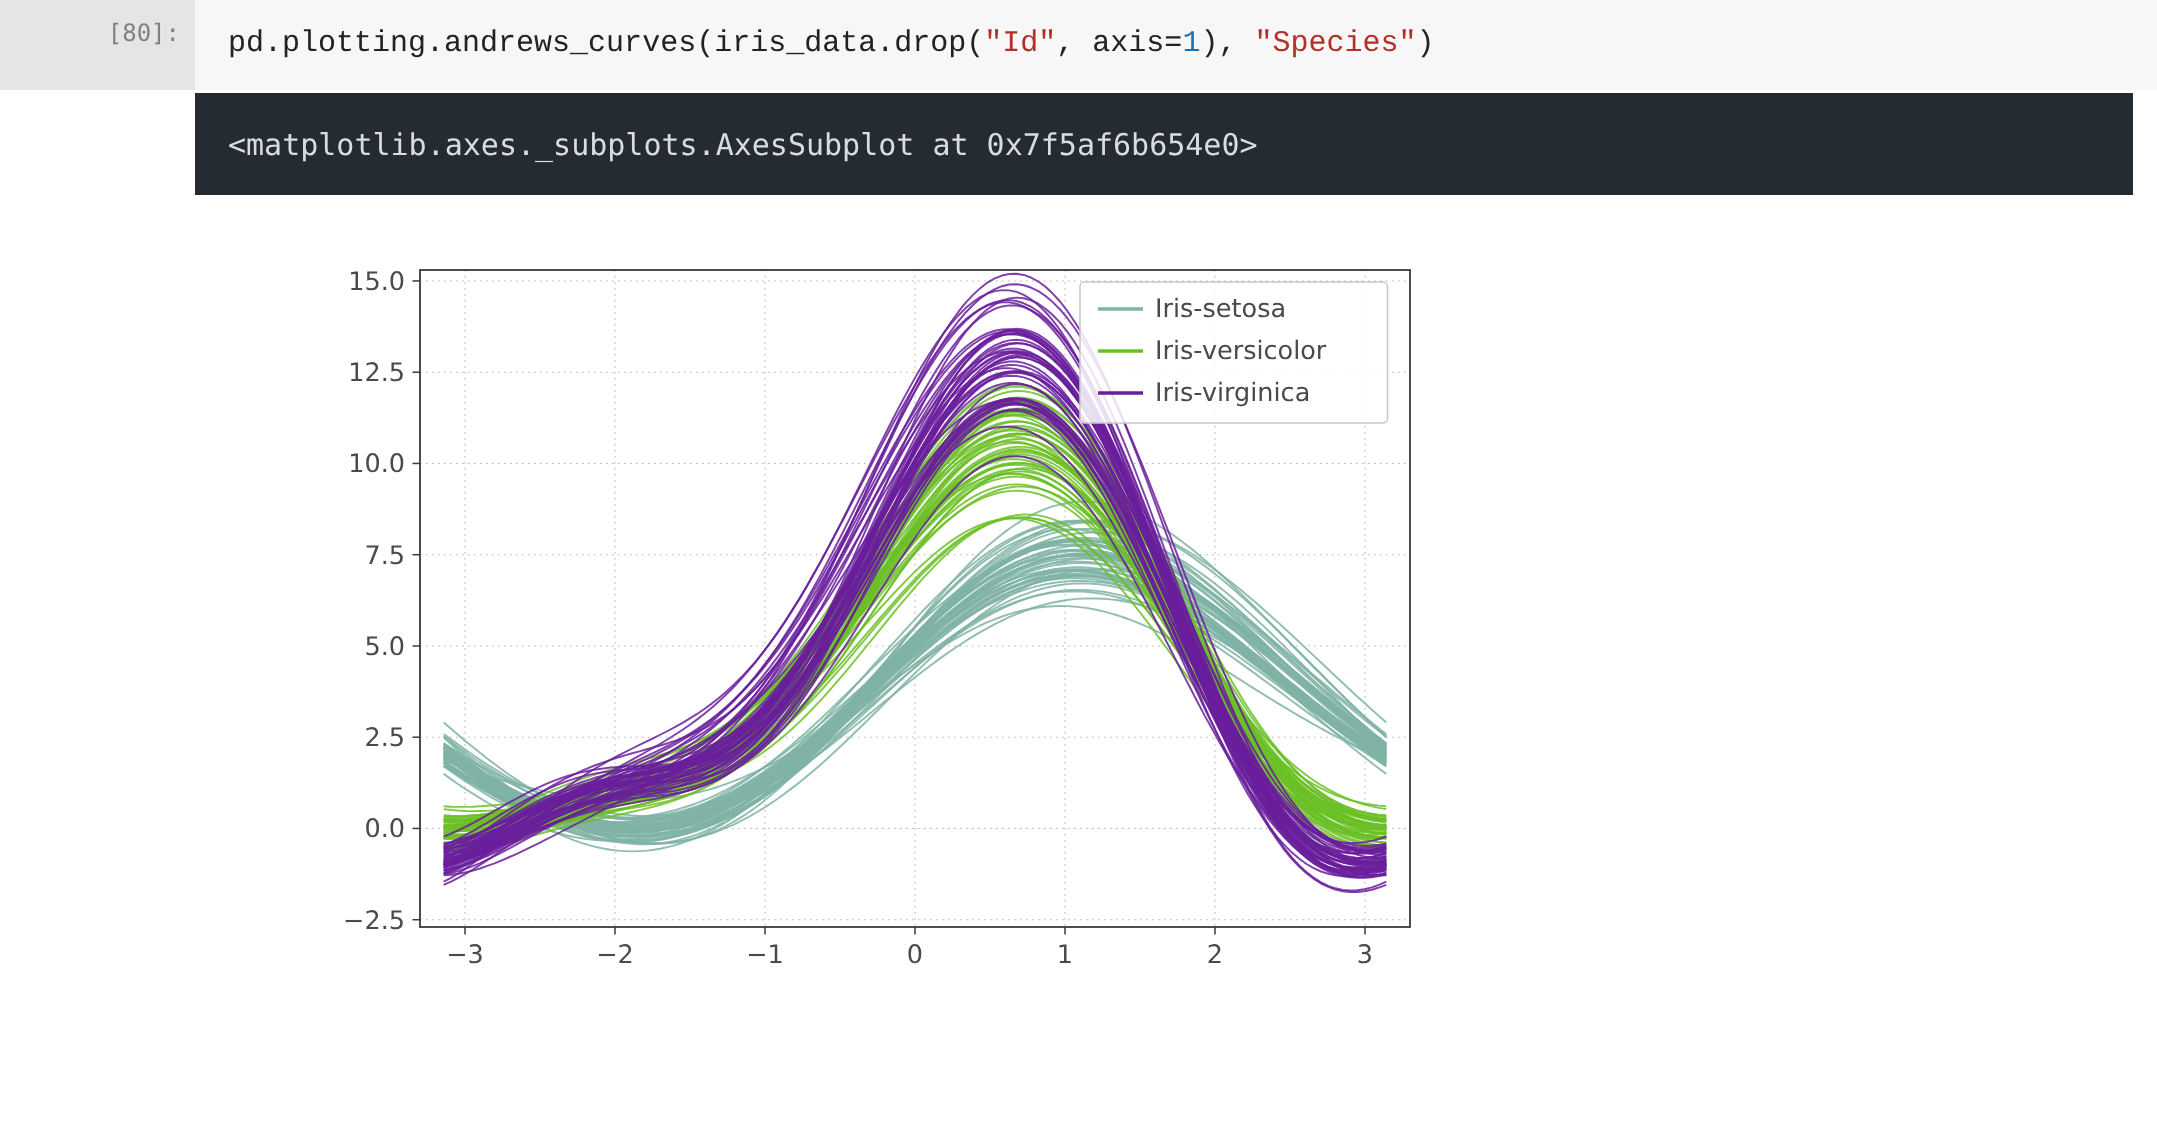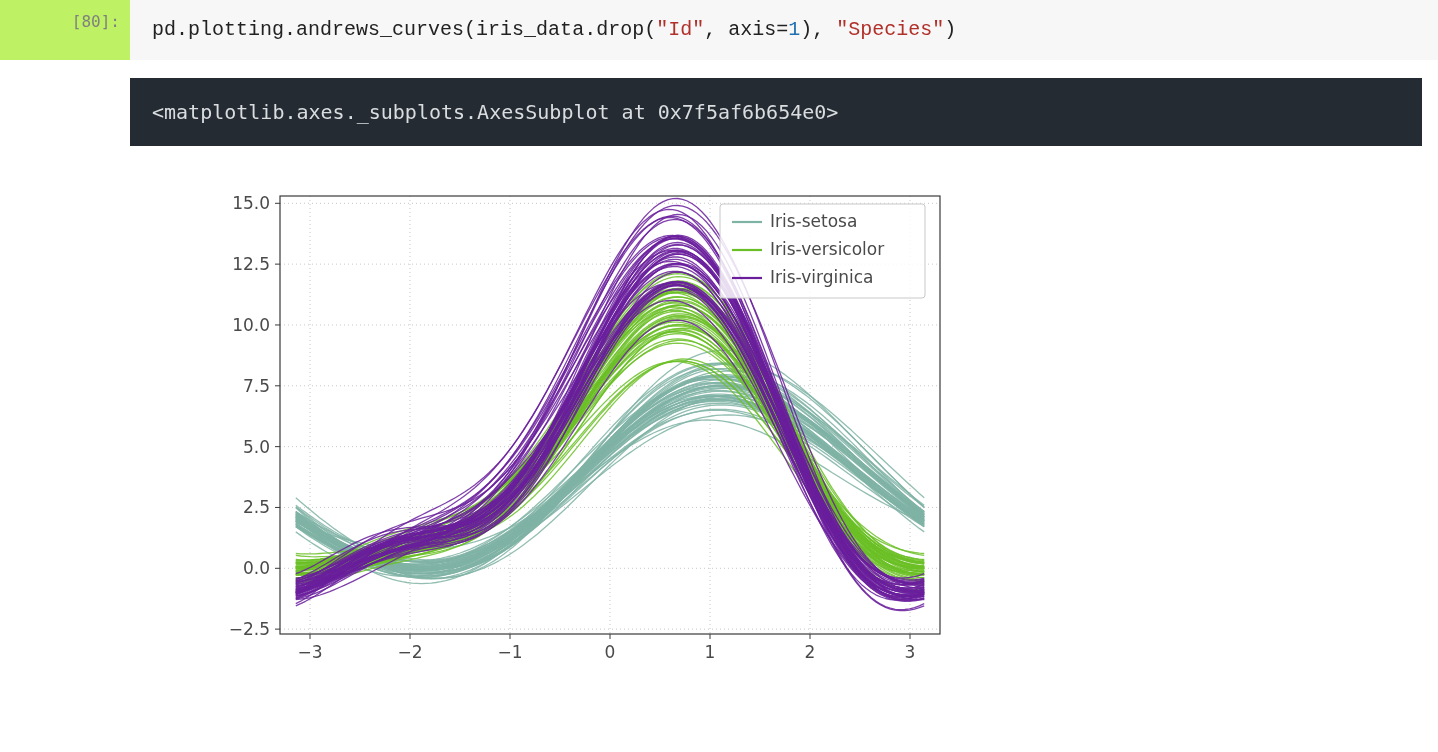--- a/index.html
+++ b/index.html
@@ -1,24 +1,24 @@
 <!DOCTYPE html>
 <html><head>
 <meta charset="utf-8">
 <style>
   html,body{margin:0;padding:0;background:#fff;font-family:-apple-system,BlinkMacSystemFont,"Segoe UI",Roboto,sans-serif;}
   .notebook{width:1438px;}
   .cell{display:flex;align-items:stretch;}
   .prompt-area{width:130px;min-width:130px;text-align:right;padding:12px 10px 0 0;box-sizing:border-box;font-family:"SFMono-Regular",Menlo,Consolas,monospace;font-size:16px;color:#808080;}
-  .input-row .prompt-area{background:#bef264;}
+  .input-row .prompt-area{background:#e5e5e5;}
   .input-code{flex:1;background:#f7f7f7;padding:14px 22px;font-family:Liberation Mono, monospace;font-size:20px;color:#333;line-height:1.6;}
   .code-black{color:#222;}
   .code-red{color:#b1302a;}
   .code-blue{color:#1f6fb2;}
-  .output-row{margin-top:18px;}
+  .output-row{margin-top:2px;}
   .output-text{flex:1;background:#252b33;color:#d9dde0;padding:22px 22px;font-family:"SFMono-Regular",Menlo,Consolas,monospace;font-size:20px;margin-right:16px;}
   .plot-row{margin-top:30px;}
   .plot-area{flex:1;padding:0 0 0 60px;}
   svg.chart{display:block;}
   .grid-line{stroke:#b0b0b0;stroke-width:0.7;stroke-dasharray:1 3;}
   .axis-border{stroke:#3a3a3a;stroke-width:1.2;fill:none;}
   .tick-label{font-family:"DejaVu Sans",Arial,sans-serif;font-size:17px;fill:#4a4a4a;}
   .legend-box{fill:#fff;fill-opacity:0.85;stroke:#c8c8c8;stroke-width:1;}
   .legend-text{font-family:"DejaVu Sans",Arial,sans-serif;font-size:17px;fill:#4a4a4a;}
   .curve{fill:none;stroke-width:1.3;stroke-linejoin:round;}

